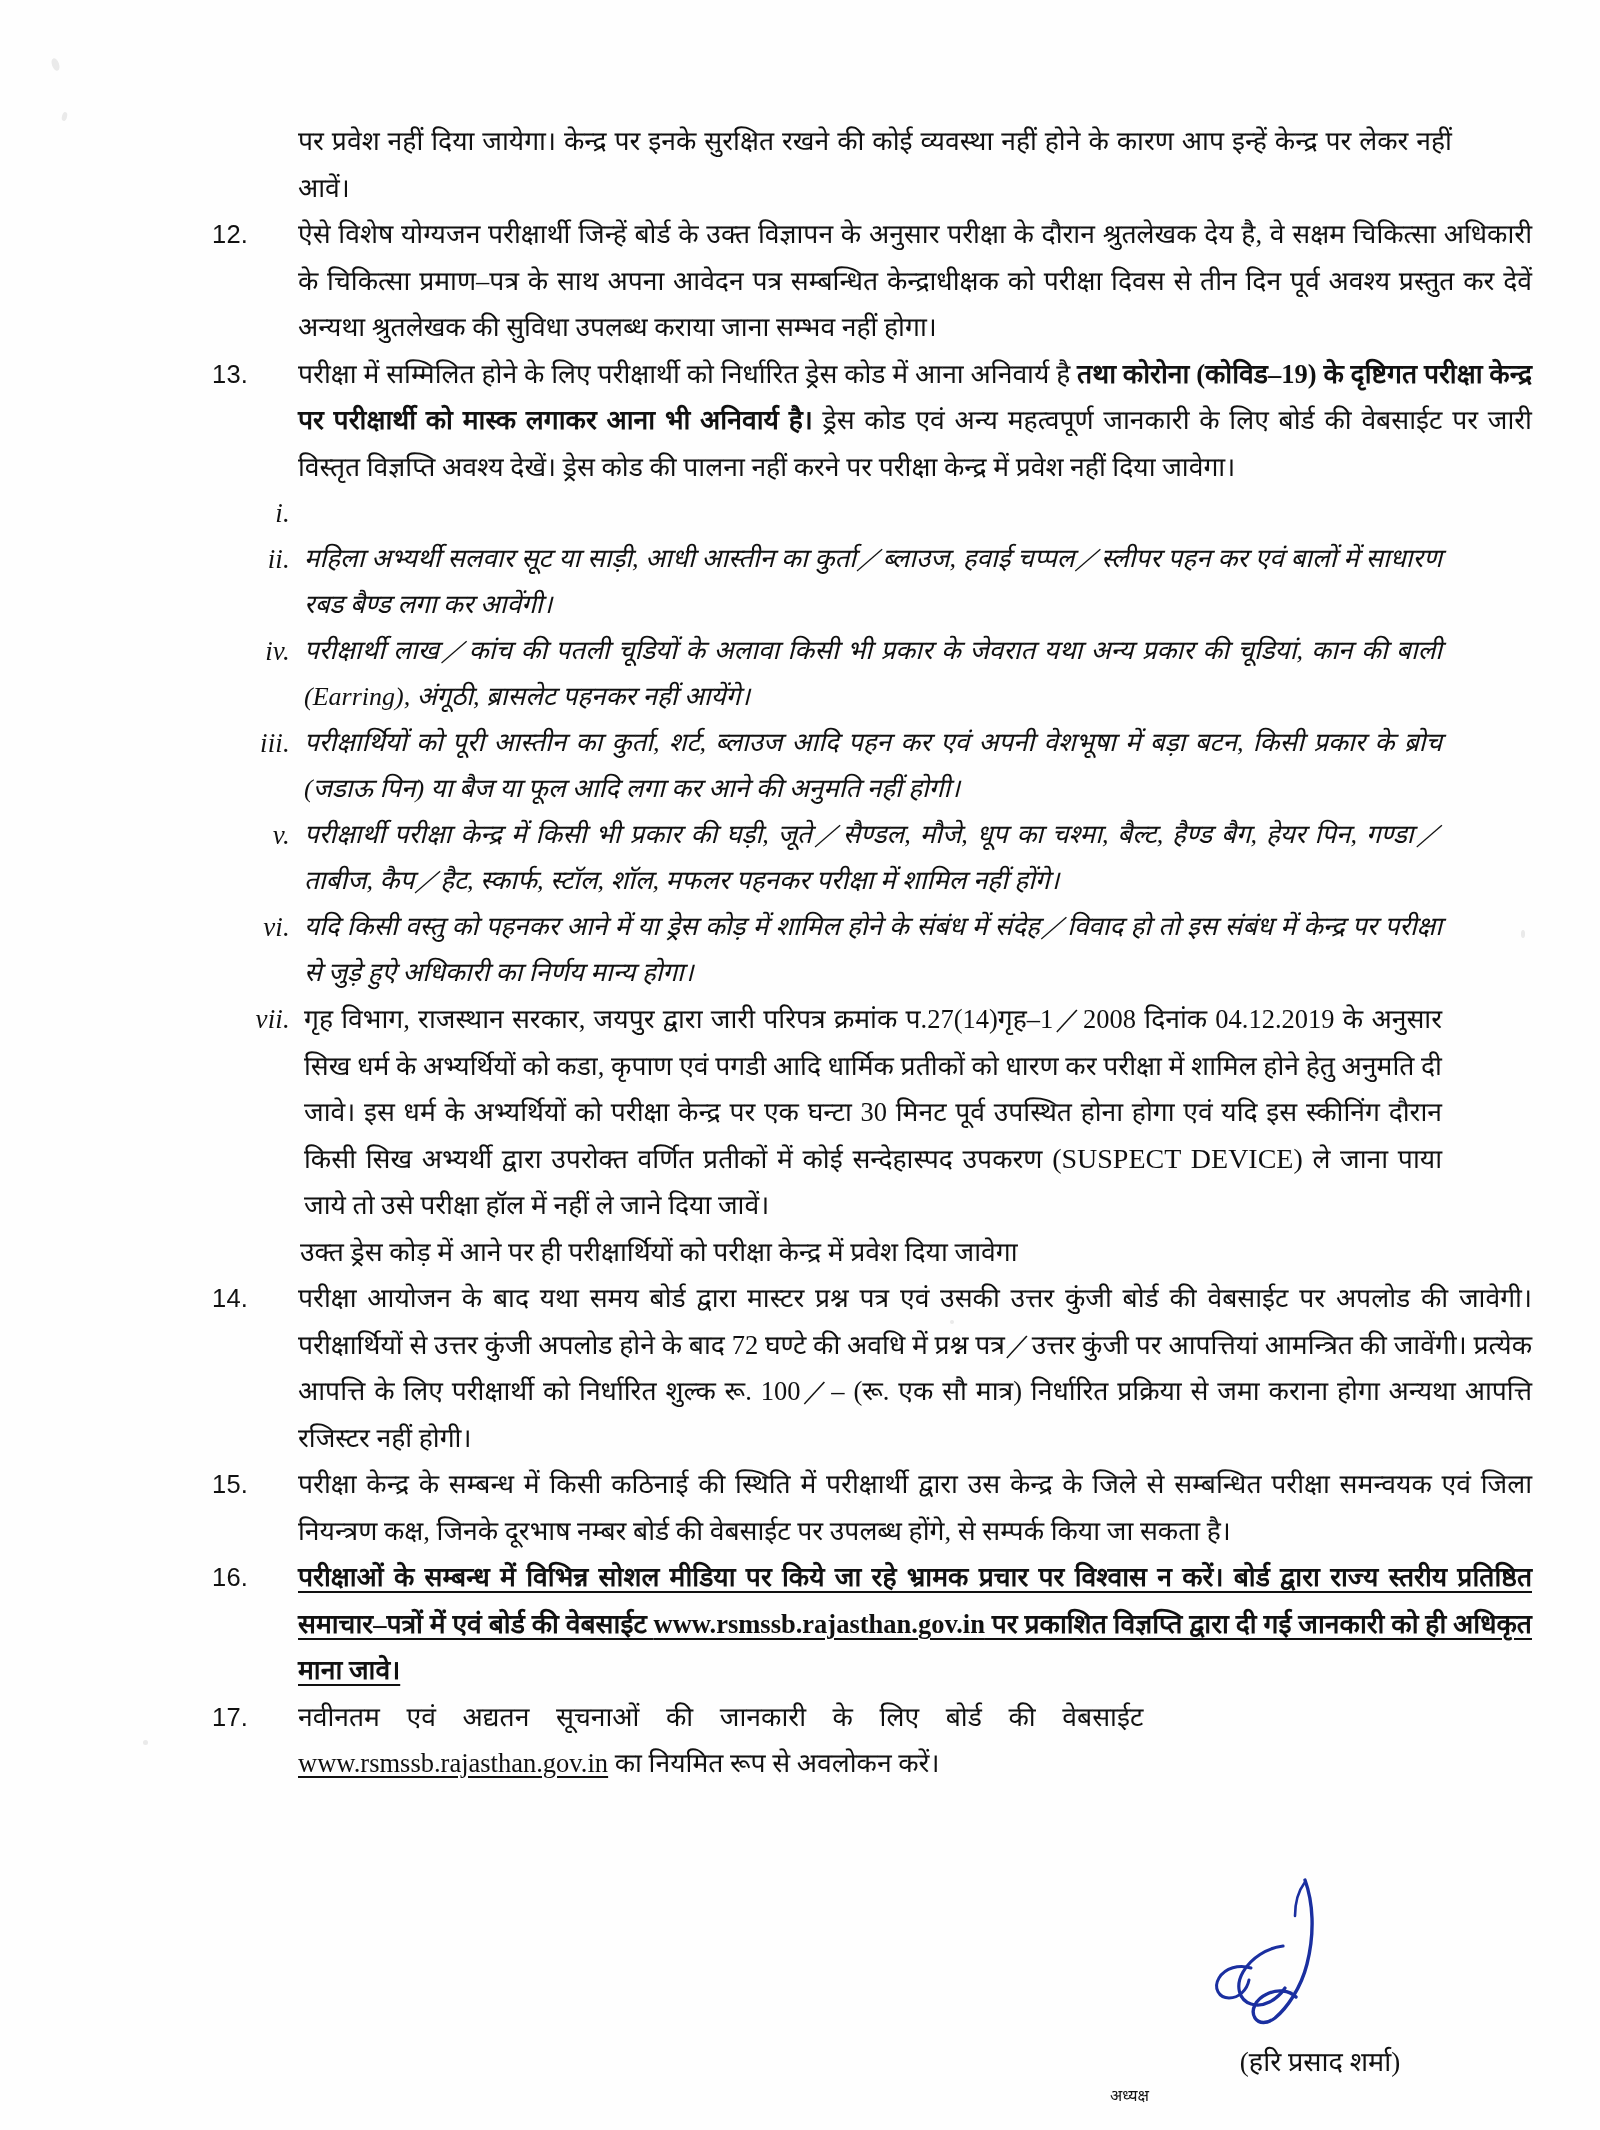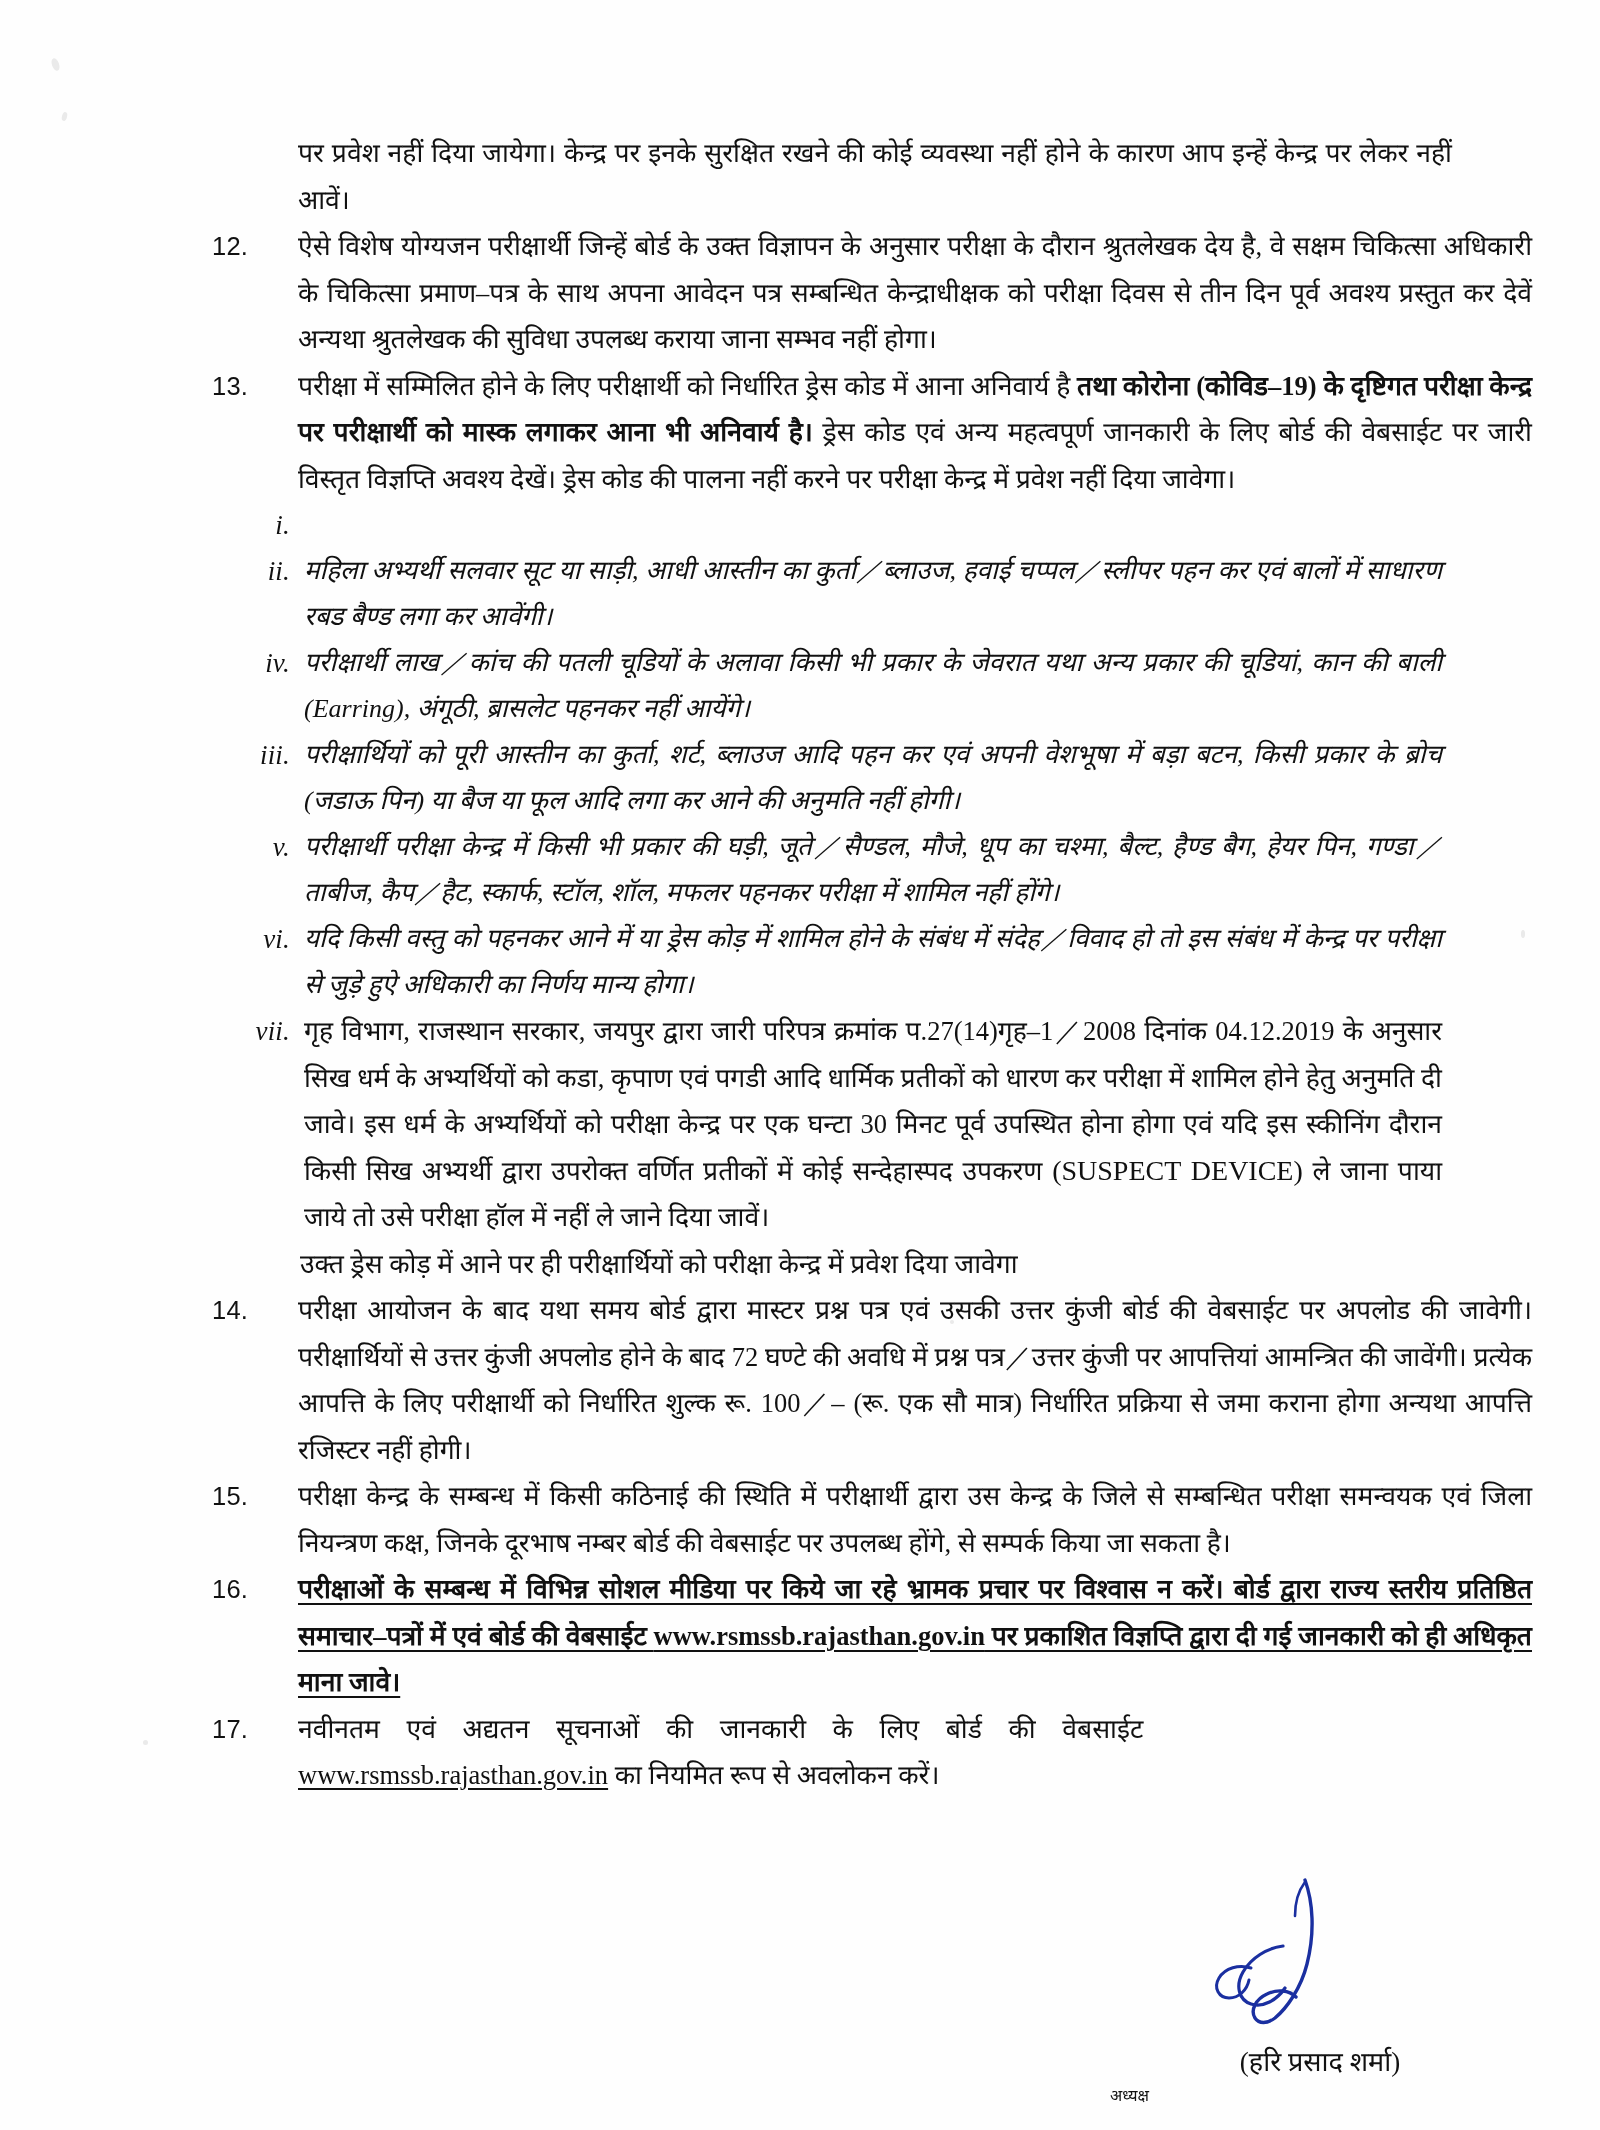--- a/index.html
+++ b/index.html
@@ -30,21 +30,21 @@
   }
   .sp1 { left: 52px;  top: 58px;  width: 7px;  height: 13px; transform: rotate(-20deg); }
   .sp2 { left: 62px;  top: 112px; width: 5px;  height: 9px;  transform: rotate(15deg); }
   .sp3 { left: 1521px;top: 930px; width: 4px;  height: 8px; }
   .sp4 { left: 143px; top: 1740px;width: 5px;  height: 5px; }
   .sp5 { left: 1290px;top: 1990px;width: 5px;  height: 5px; }
   .sp6 { left: 950px; top: 1320px;width: 4px;  height: 4px; }
 
   .content {
     position: absolute;
-    left: 0; top: 12px;
+    left: 0; top: 0;
     width: 1600px;
   }
 
   
   .row {
     display: flex;
     align-items: flex-start;
     width: 1600px;
     box-sizing: border-box;
   }

